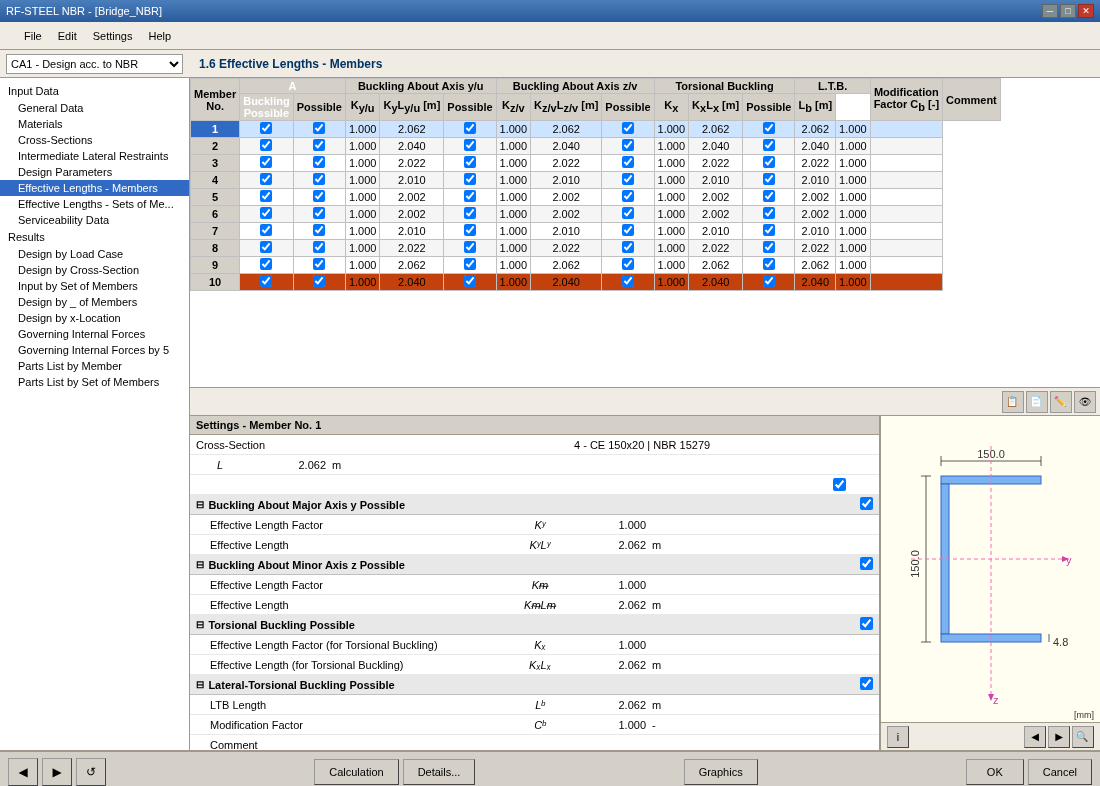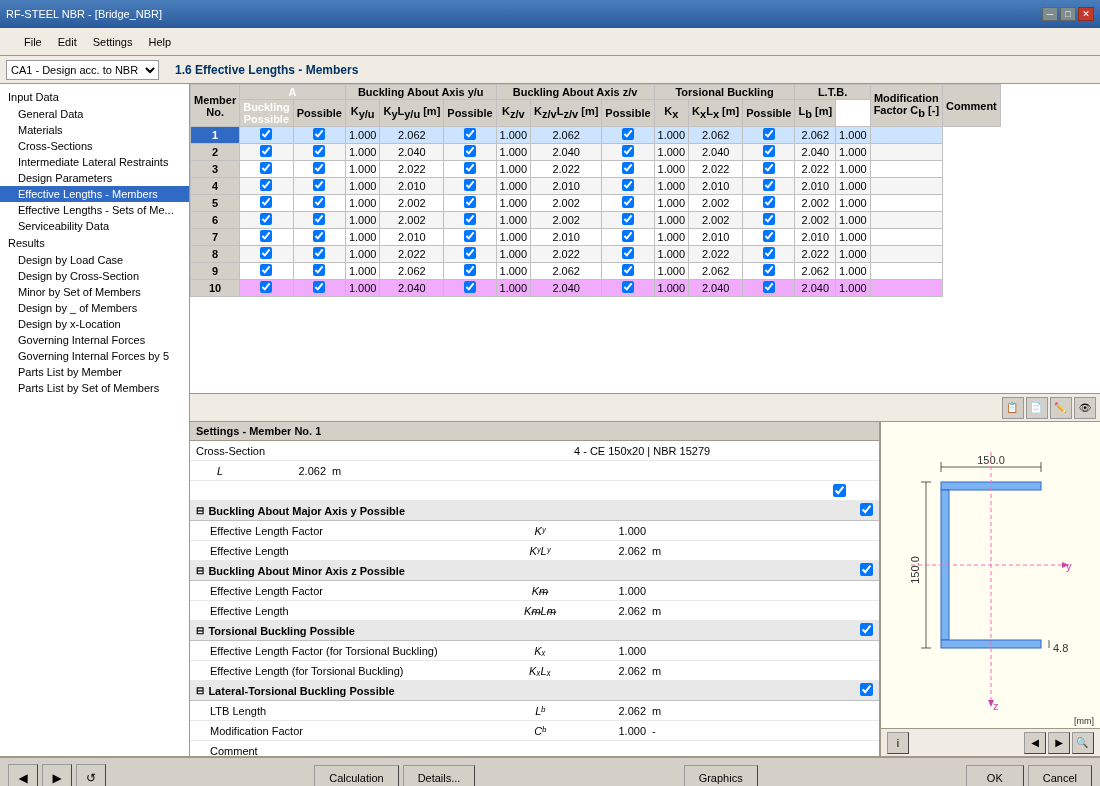--- a/index.html
+++ b/index.html
@@ -1,32 +1,32 @@
 <!DOCTYPE html>
 <html><head>
   <meta charset="utf-8">
   <style>
     * { box-sizing: border-box; margin: 0; padding: 0; font-family: 'Segoe UI', Tahoma, Arial, sans-serif; font-size: 11px; }
     body { background: #d4d0c8; width: 1100px; height: 786px; overflow: hidden; }
 
     
-    .title-bar { background: linear-gradient(to bottom, #4a7ebb, #2a5a9b); color: white; height: 28px; display: flex; align-items: center; justify-content: space-between; padding: 0 6px; }
+    .title-bar { background: linear-gradient(to bottom, #4a7ebb, #2a5a9b); color: white; height: 22px; display: flex; align-items: center; justify-content: space-between; padding: 0 6px; }
     .title-bar-buttons { display: flex; gap: 2px; }
     .title-btn { width: 16px; height: 14px; background: #c0392b; border: 1px solid #922b21; color: white; font-size: 9px; cursor: pointer; display: flex; align-items: center; justify-content: center; }
     .title-btn.min { background: #7f8c8d; border-color: #626567; }
     .title-btn.max { background: #7f8c8d; border-color: #626567; }
 
     
     .menu-bar { background: #f0ece4; border-bottom: 1px solid #a0998a; height: 28px; display: flex; align-items: center; padding: 0 16px; }
     .menu-item { padding: 2px 8px; cursor: pointer; color: #000; }
 
     
     .main-container { display: flex; flex-direction: column; height: calc(786px - 22px - 22px); }
     .top-bar { background: #f0ece4; border-bottom: 1px solid #a0998a; height: 28px; display: flex; align-items: center; padding: 2px 6px; gap: 6px; }
-    .dropdown { background: white; border: 1px solid #999; height: 20px; padding: 0 0; font-size: 11px; width: 153px; }
+    .dropdown { background: white; border: 1px solid #999; height: 20px; padding: 0 0; font-size: 11px; width: 177px; }
     .section-title { font-size: 12px; font-weight: bold; color: #003366; margin-left: 10px; }
 
     
     .content-area { display: flex; flex: 1; overflow: hidden; }
 
     
     .sidebar { width: 190px; background: white; border-right: 1px solid #a0998a; overflow-y: auto; padding: 4px 0; }
     .sidebar-section { padding: 3px 8px; font-weight: normal; color: #000; font-size: 11px; }
     .sidebar-item { padding: 2px 8px 2px 18px; cursor: pointer; color: #000; font-size: 11px; white-space: nowrap; overflow: hidden; text-overflow: ellipsis; }
     .sidebar-item.active { background: #316ac5; color: white; }
@@ -120,21 +120,21 @@
         <div class="sidebar-item">Materials</div>
         <div class="sidebar-item">Cross-Sections</div>
         <div class="sidebar-item">Intermediate Lateral Restraints</div>
         <div class="sidebar-item">Design Parameters</div>
         <div class="sidebar-item active">Effective Lengths - Members</div>
         <div class="sidebar-item">Effective Lengths - Sets of Me...</div>
         <div class="sidebar-item">Serviceability Data</div>
         <div class="sidebar-section">Results</div>
         <div class="sidebar-item">Design by Load Case</div>
         <div class="sidebar-item">Design by Cross-Section</div>
-        <div class="sidebar-item">Minor by Set of Members</div>
+        <div class="sidebar-item">Input by Set of Members</div>
         <div class="sidebar-item">Design by _ of Members</div>
         <div class="sidebar-item">Design by x-Location</div>
         <div class="sidebar-item">Governing Internal Forces</div>
         <div class="sidebar-item">Governing Internal Forces by 5</div>
         <div class="sidebar-item">Parts List by Member</div>
         <div class="sidebar-item">Parts List by Set of Members</div>
       </div>
     </div>
 
     <div class="right-panel">
@@ -314,21 +314,21 @@
       <td>1.000</td>
       <td>2.062</td>
       <td><input type="checkbox" checked="" style="width: 12px; height: 12px;"></td>
       <td>1.000</td>
       <td>2.062</td>
       <td><input type="checkbox" checked="" style="width: 12px; height: 12px;"></td>
       <td>2.062</td>
       <td>1.000</td>
       <td></td>
     </tr>
-              <tr style="background: #f0abfc;">
+              <tr style="background: #c2410c;">
       <td style="background:#d4d0c8; color:black; font-weight:bold;">10</td>
       <td><input type="checkbox" checked="" style="width: 12px; height: 12px;"></td>
       <td><input type="checkbox" checked="" style="width: 12px; height: 12px;"></td>
       <td>1.000</td>
       <td>2.040</td>
       <td><input type="checkbox" checked="" style="width: 12px; height: 12px;"></td>
       <td>1.000</td>
       <td>2.040</td>
       <td><input type="checkbox" checked="" style="width: 12px; height: 12px;"></td>
       <td>1.000</td>

